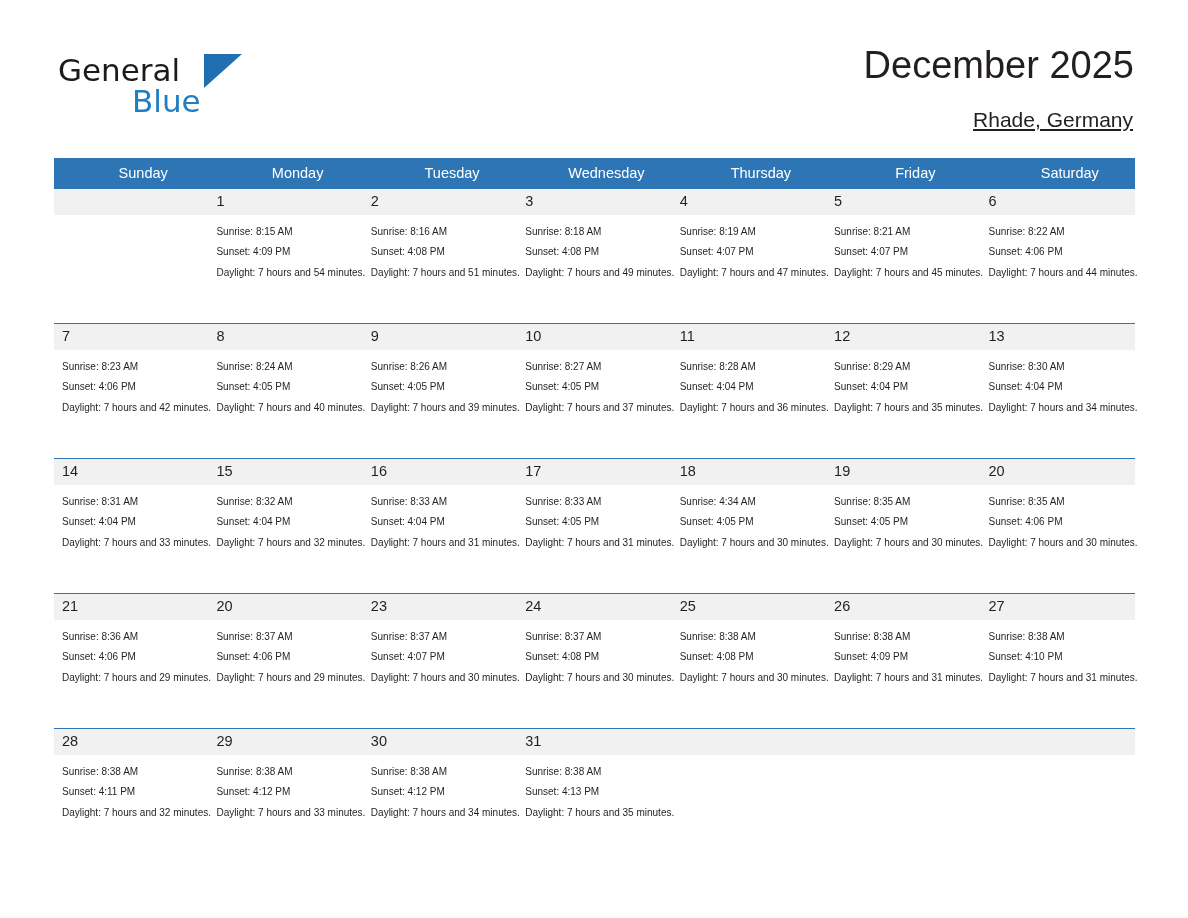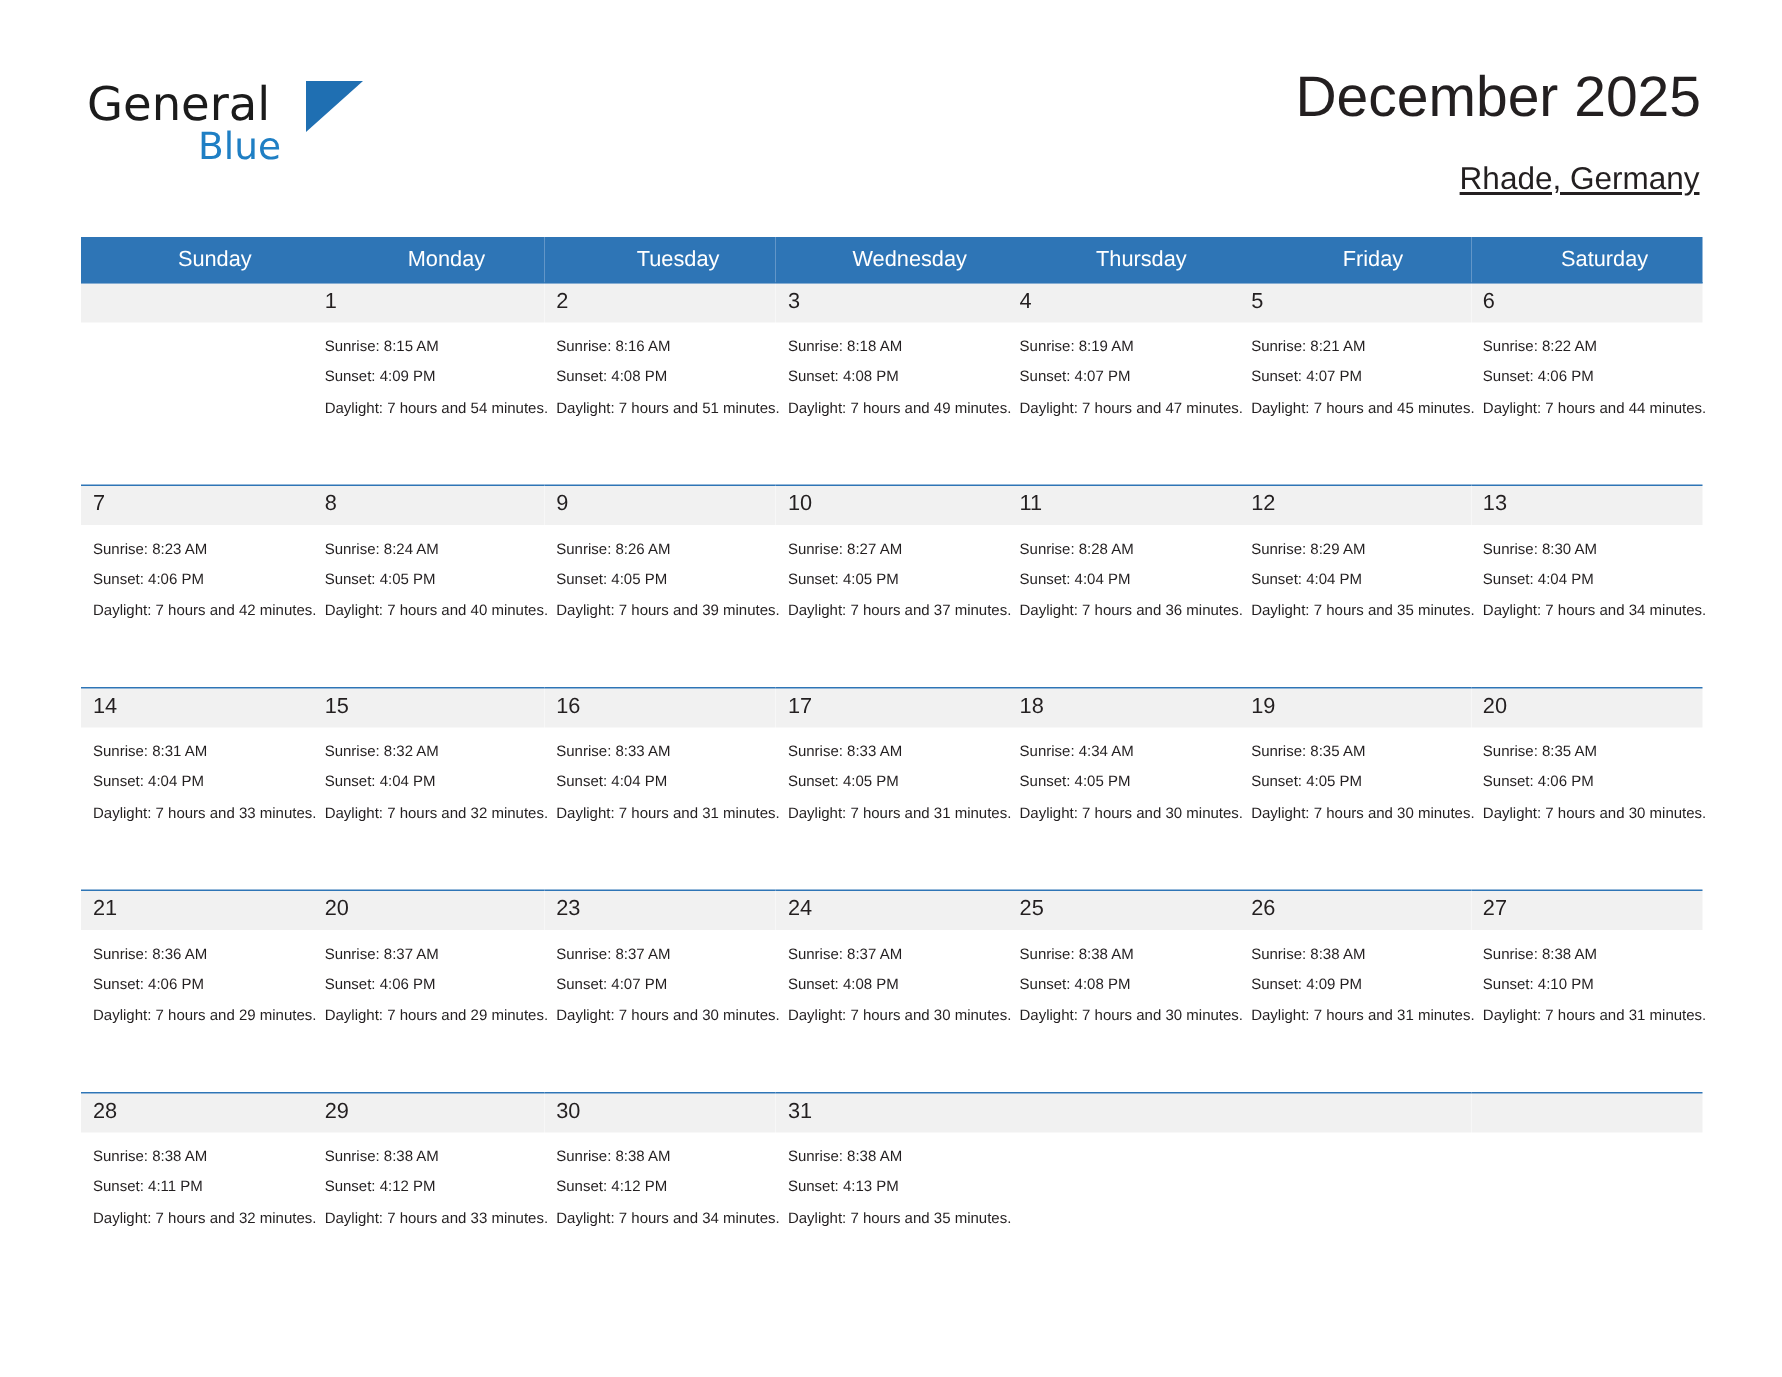--- a/index.html
+++ b/index.html
@@ -43,21 +43,21 @@
     font-size: 31px;
     letter-spacing: 0px;
     color: #1b1b1b;
     font-family: "DejaVu Sans", sans-serif;
     font-weight: 400;
   }
   .logo-blue {
     position: absolute;
     left: 74px;
     top: 31px;
-    font-size: 25px;
+    font-size: 31px;
     color: #1f7fc4;
     font-family: "DejaVu Sans", sans-serif;
     font-weight: 400;
   }
   .logo-triangle {
     position: absolute;
     left: 146px;
     top: 2px;
     width: 0;
     height: 0;

